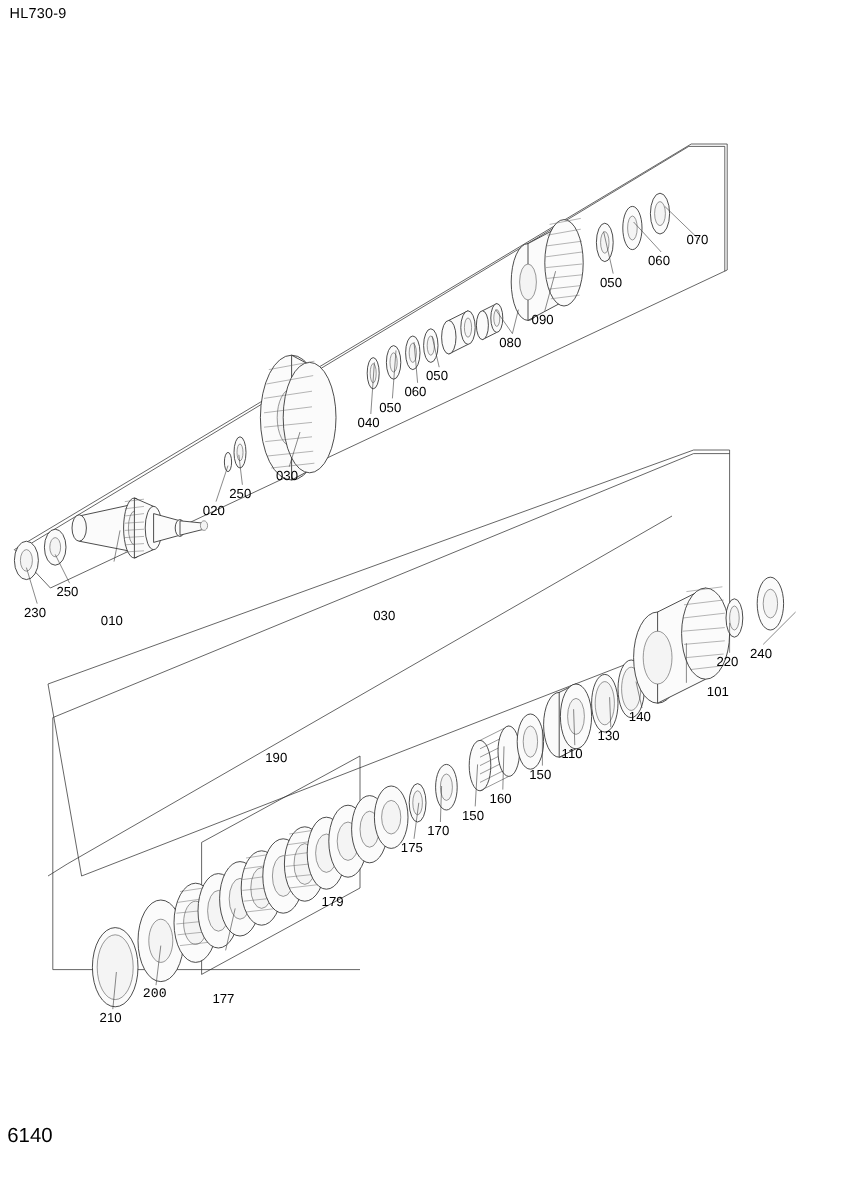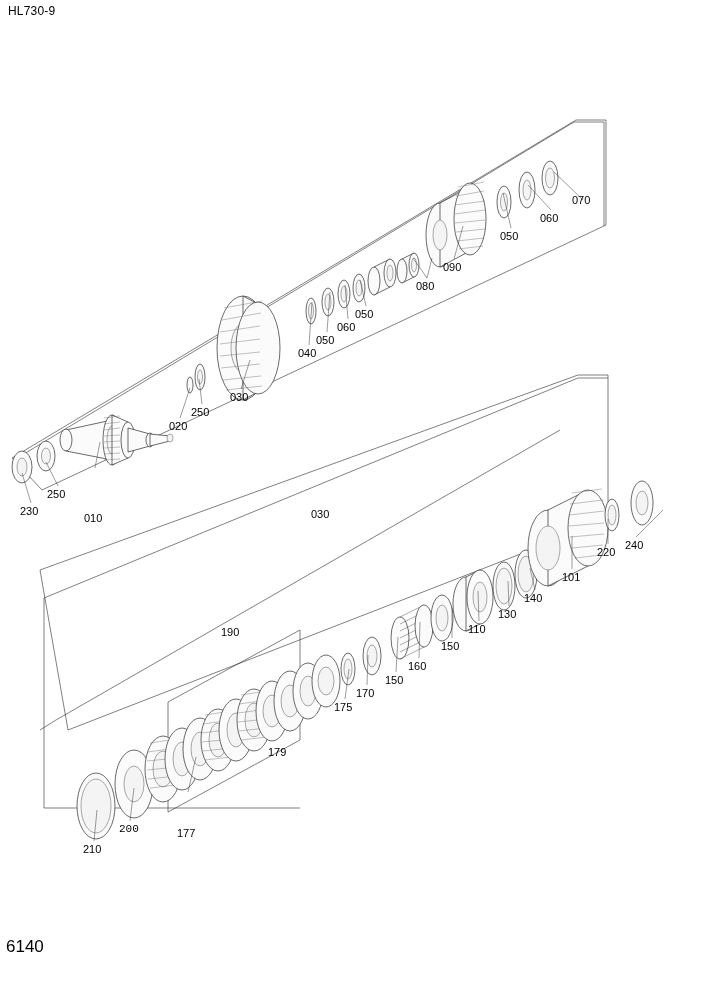--- a/index.html
+++ b/index.html
@@ -408,21 +408,21 @@
         <div class="callout" style="left: 298px; top: 317px;">040</div>
         <div class="callout" style="left: 230px; top: 361px;">030</div>
         <div class="callout" style="left: 191px; top: 376px;">250</div>
         <div class="callout" style="left: 169px; top: 390px;">020</div>
         <div class="callout" style="left: 84px; top: 454px; margin-top: 28px;">010</div>
         <div class="callout" style="left: 47px; top: 458px;">250</div>
         <div class="callout" style="left: 20px; top: 475px;">230</div>
         <div class="callout" style="left: 311px; top: 478px;">030</div>
         <div class="callout" style="left: 625px; top: 509px;">240</div>
         <div class="callout" style="left: 597px; top: 516px;">220</div>
-        <div class="callout" style="left: 562px; top: 541px;">101</div>
+        <div class="callout" style="left: 589px; top: 541px;">101</div>
         <div class="callout" style="left: 524px; top: 562px;">140</div>
         <div class="callout" style="left: 498px; top: 578px;">130</div>
         <div class="callout" style="left: 468px; top: 593px;">110</div>
         <div class="callout" style="left: 441px; top: 610px;">150</div>
         <div class="callout" style="left: 408px; top: 630px;">160</div>
         <div class="callout" style="left: 385px; top: 644px;">150</div>
         <div class="callout" style="left: 221px; top: 596px;">190</div>
         <div class="callout" style="left: 356px; top: 657px;">170</div>
         <div class="callout" style="left: 334px; top: 671px;">175</div>
         <div class="callout" style="left: 268px; top: 716px;">179</div>

